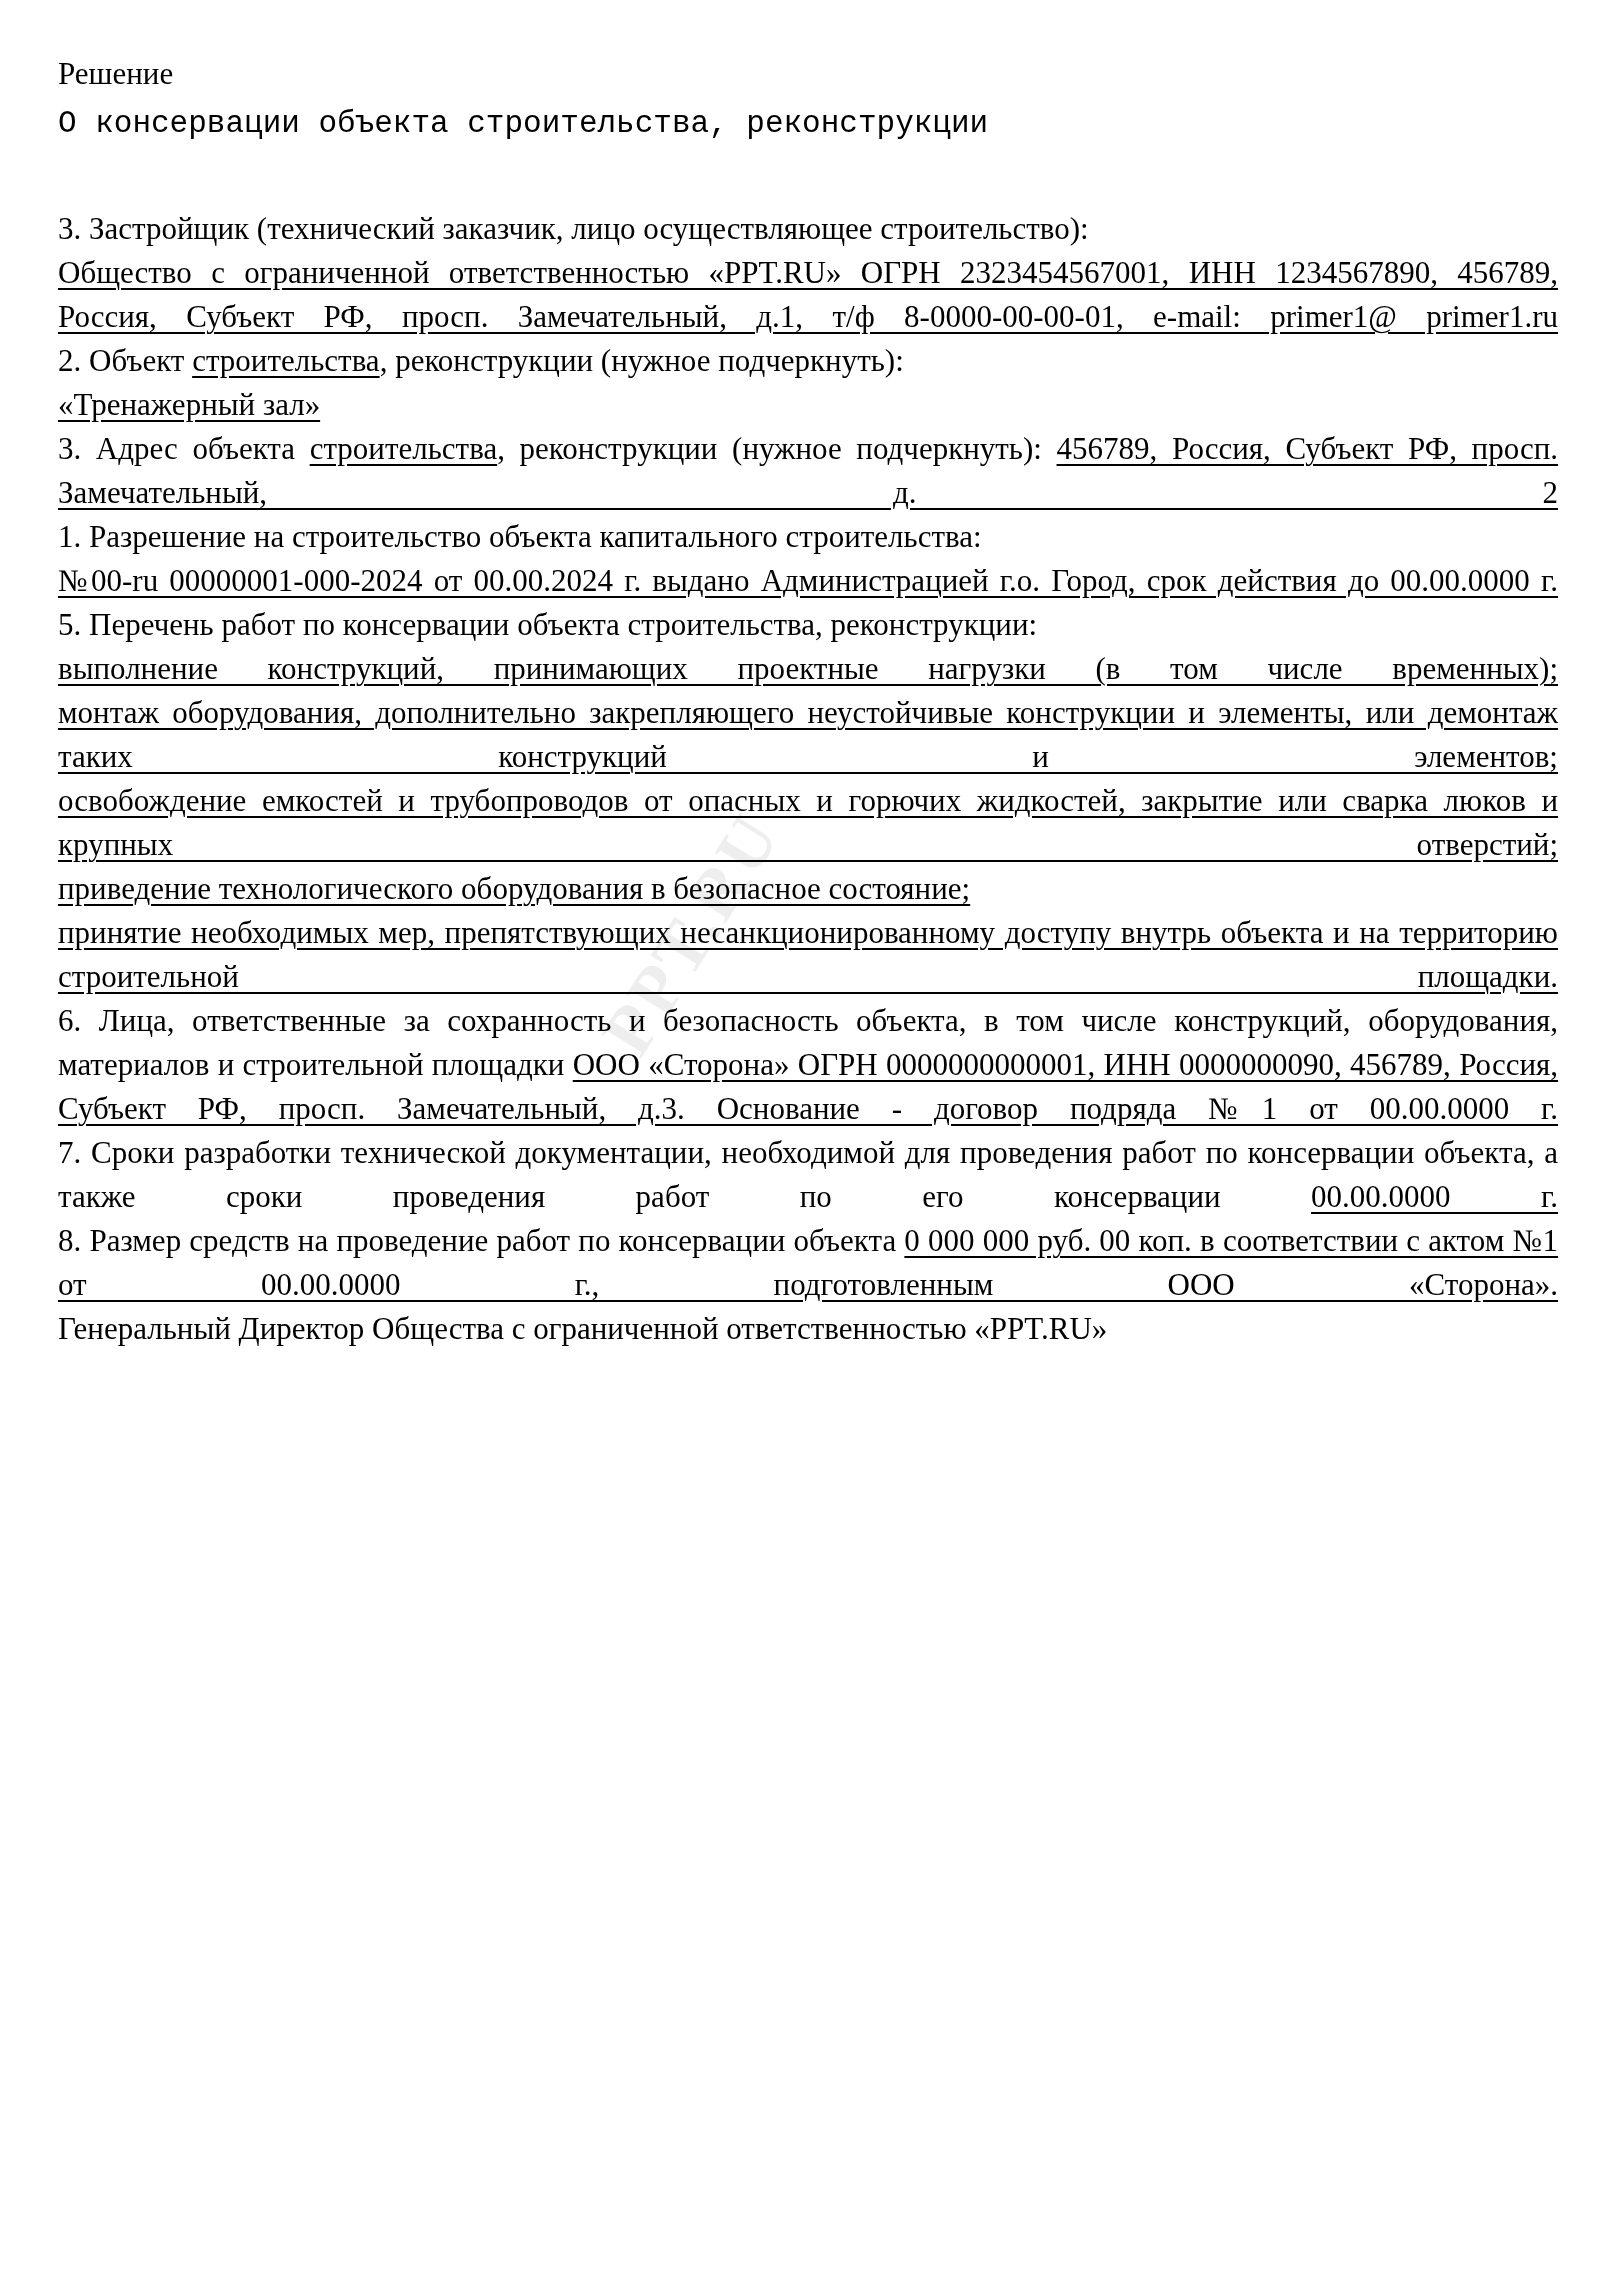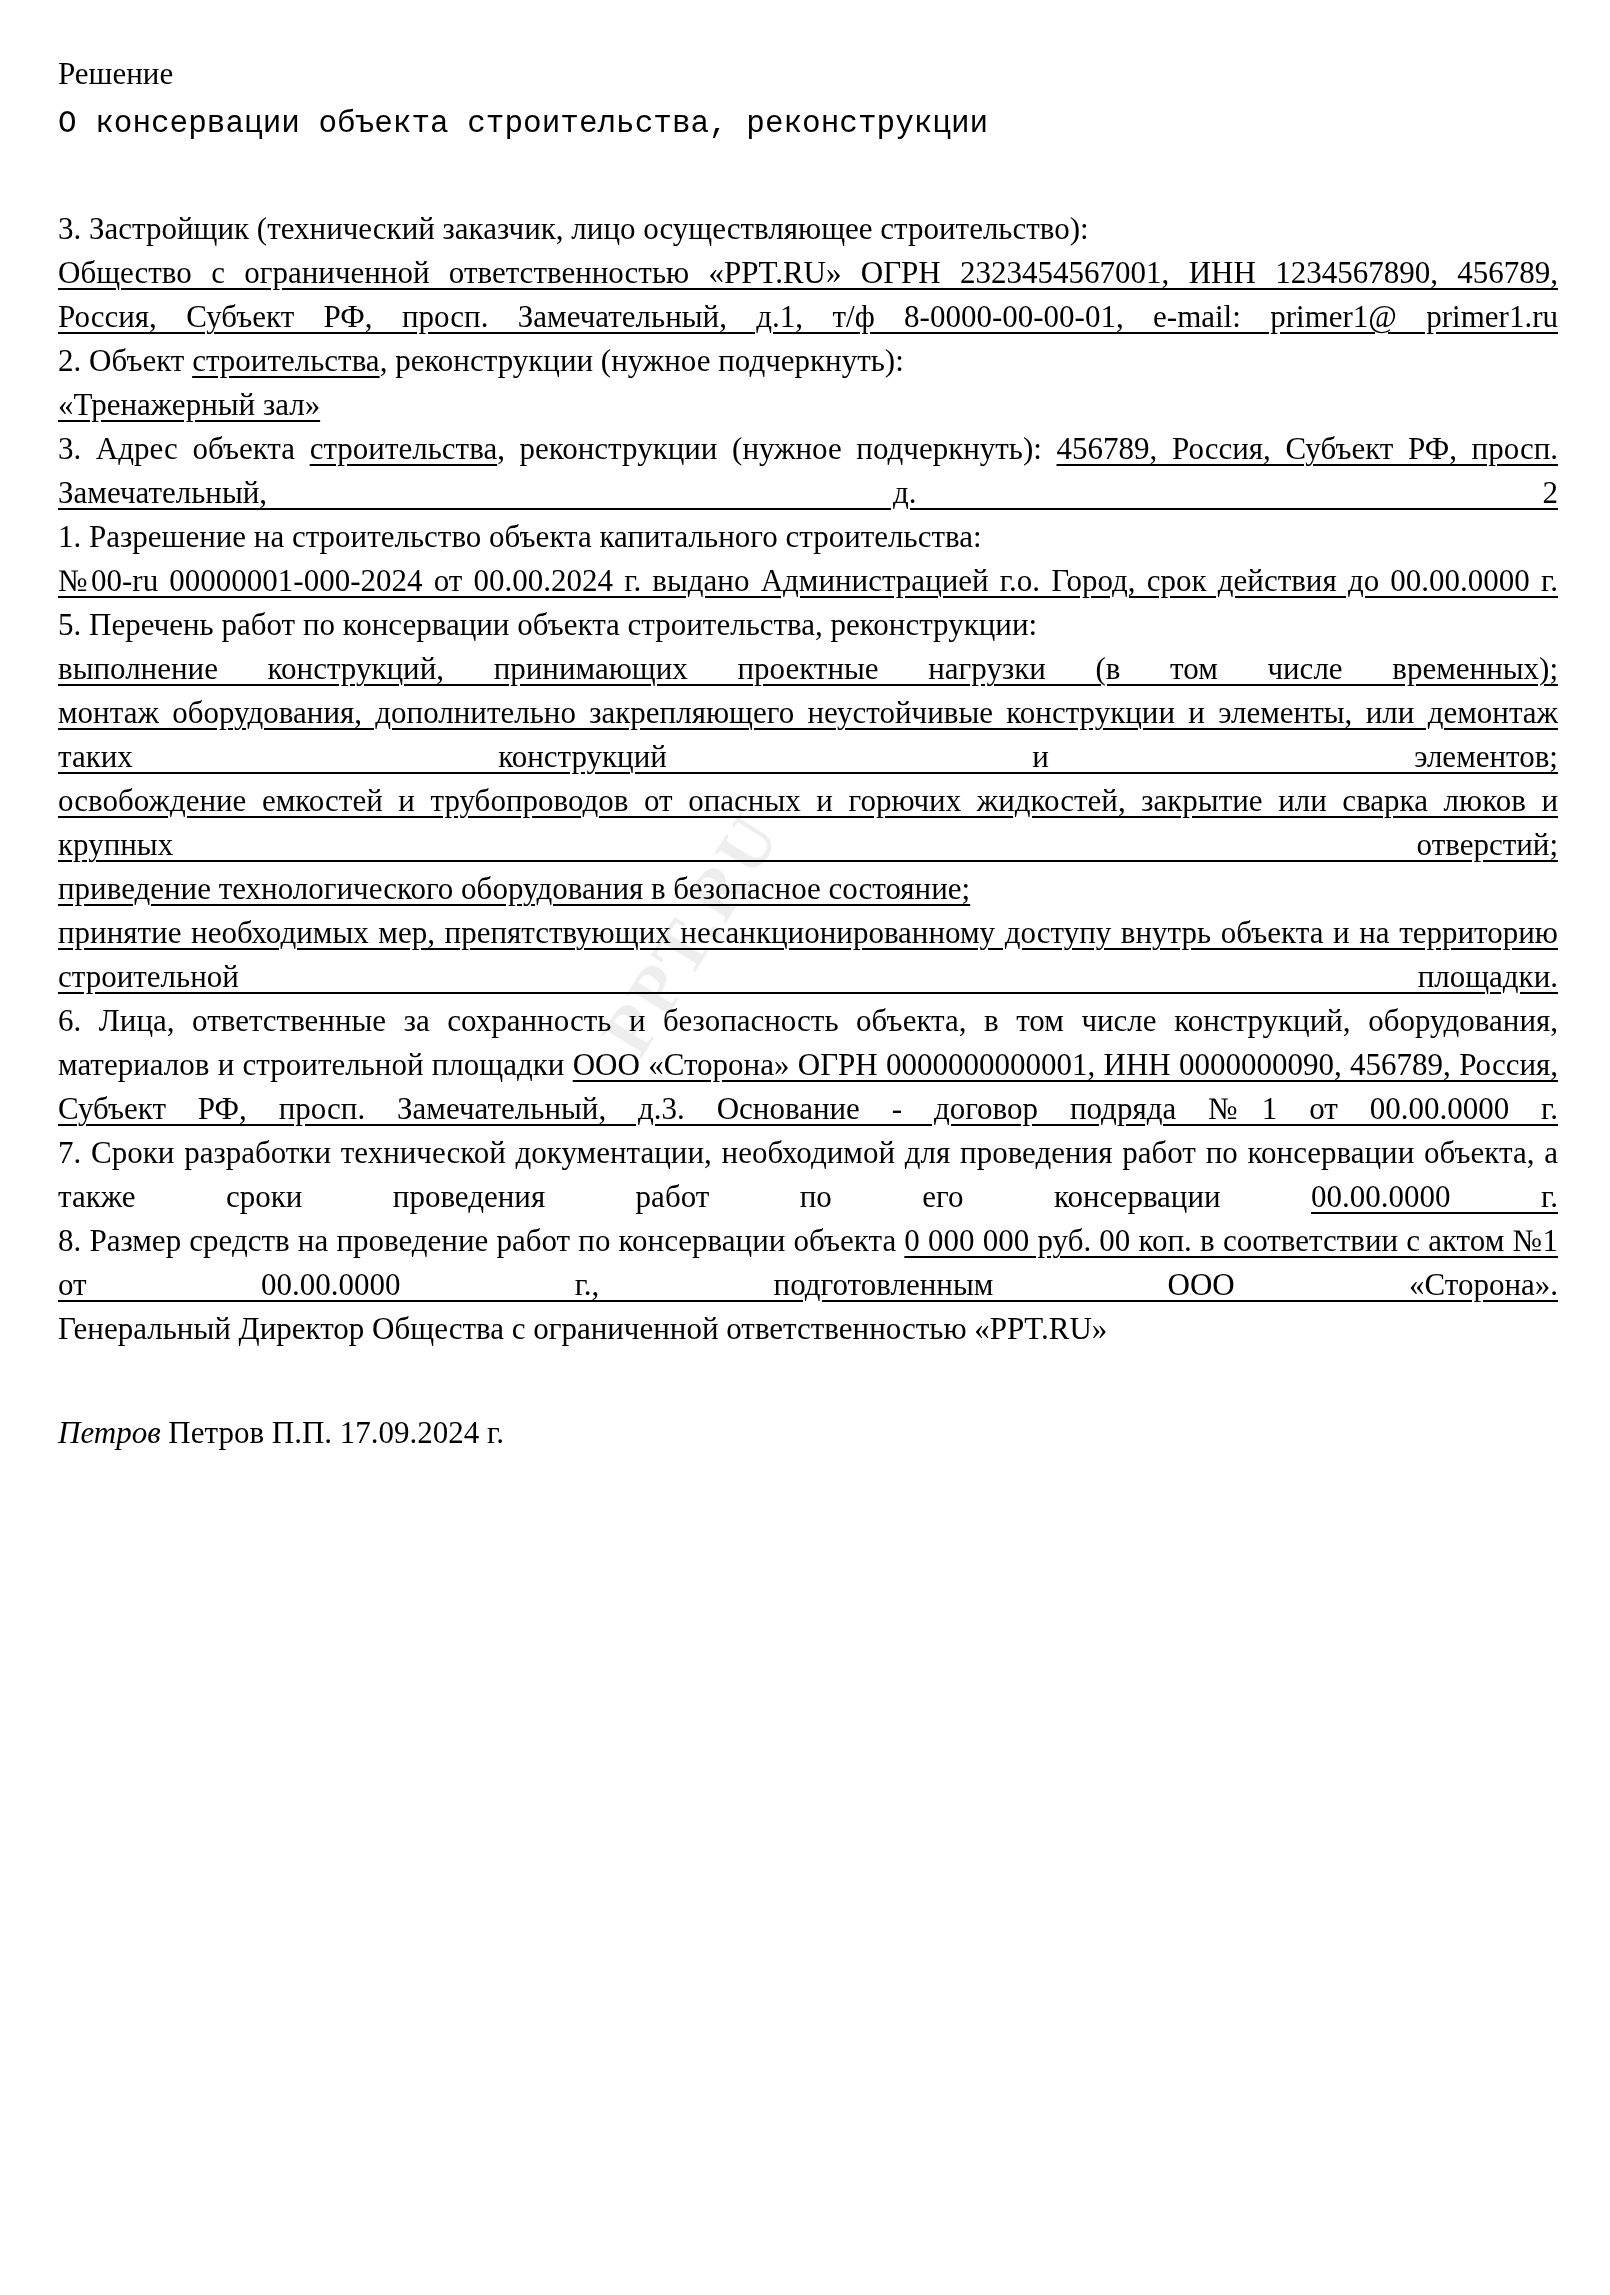--- a/index.html
+++ b/index.html
@@ -123,18 +123,17 @@
 
       <p class="para justify-all"><span>7. Сроки разработки технической документации, необходимой для проведения работ по консервации объекта, а также сроки проведения работ по его консервации </span><span class="u">00.00.0000 г.</span></p>
 
       <p class="para justify-all"><span>8. Размер средств на проведение работ по консервации объекта </span><span class="u">0 000 000 руб. 00 коп. в соответствии с актом №1 от 00.00.0000 г., подготовленным ООО «Сторона».</span></p>
 
     </div>
 
     <div class="sign-block">
       <p class="sign-line">Генеральный Директор Общества с ограниченной ответственностью «PPT.RU»</p>
       <div class="sign-spacer"></div>
-      <p class="sign-line"><span class="sig-italic">Петров</span><span> Петров П.П. 17.09.2024 г.</span></p>
     </div>
 
   </div>
 </div>
 
 
 </body></html>

